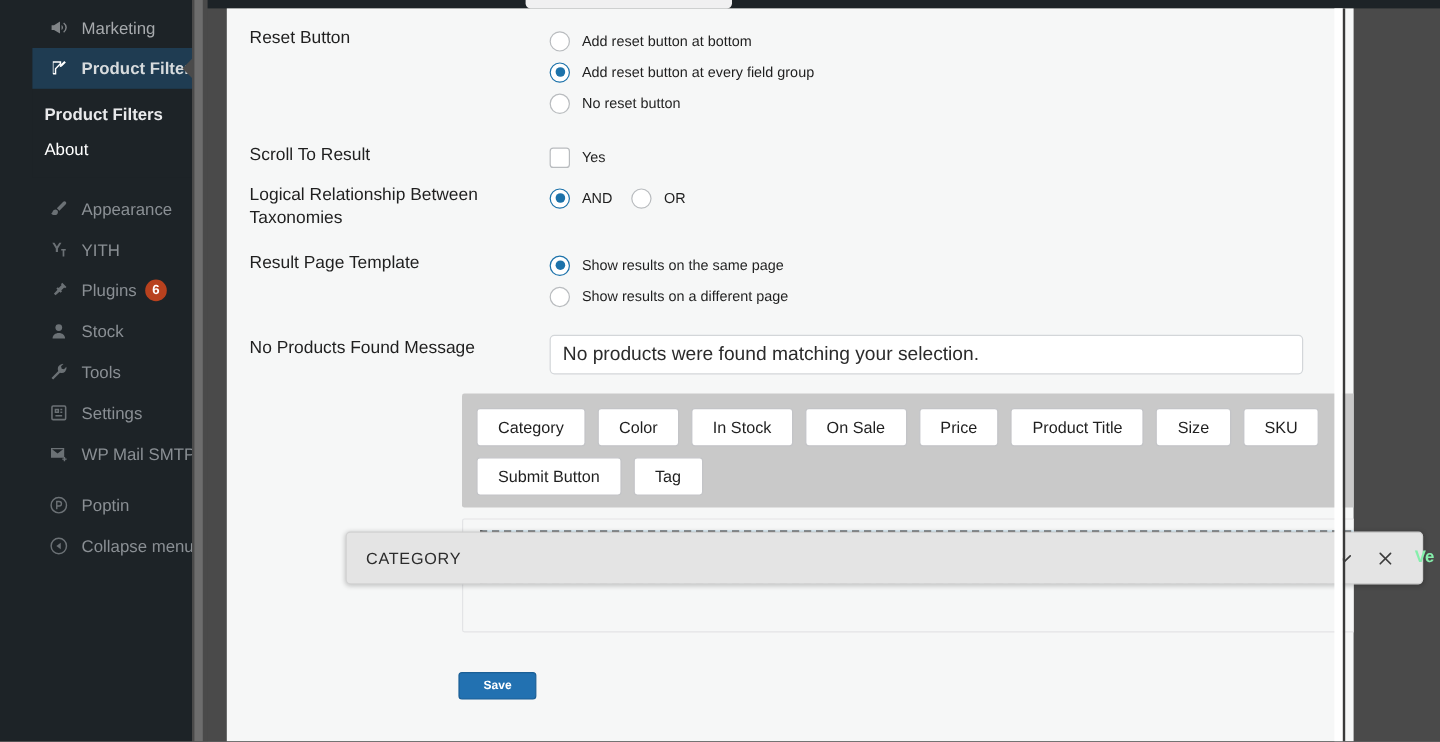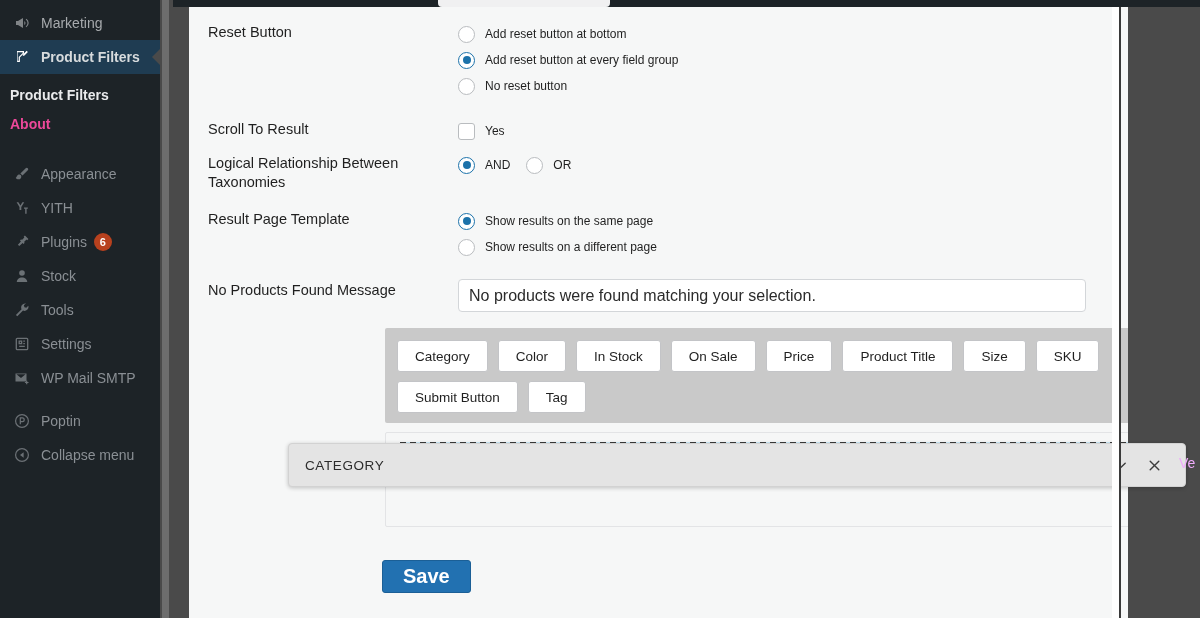--- a/index.html
+++ b/index.html
@@ -24,20 +24,21 @@
   .topbar-nub {
     position: absolute; top: 0px; left: 438px; width: 172px; height: 7px;
     background: #f0f0f1; border-radius: 0 0 4px 4px;
   }
 
   
   .sidebar {
     position: absolute; top: 0; left: 0; width: 160px; height: 618px;
     background: #1d2327;
     padding-top: 6px;
+    padding-left: 27px;
   }
   .menu-item {
     position: relative;
     display: flex; align-items: center;
     height: 34px;
     padding-left: 10px;
     color: #a7aaad;
     font-size: 14px;
     white-space: nowrap;
   }
@@ -66,23 +67,22 @@
   }
   .submenu {
     background: #1d2327;
     padding: 6px 0 10px 0;
   }
   .submenu-item {
     height: 29px;
     display: flex; align-items: center;
     padding-left: 10px;
     font-size: 14px;
-    color: #ec4899;
+    color: #ffffff;
     white-space: nowrap;
-    font-weight: bold;
   }
   .submenu-item.current { color: #e9eaec; font-weight: 700; }
   .sep { height: 9px; }
   .badge {
     margin-left: 7px;
     display: inline-flex; align-items: center; justify-content: center;
     min-width: 18px; height: 18px; padding: 0 5px;
     border-radius: 9px;
     background: #b8411e;
     color: #fff; font-size: 11px; font-weight: 700;
@@ -245,38 +245,38 @@
   }
   .fc-btn {
     width: 34px; height: 34px;
     display: flex; align-items: center; justify-content: center;
     color: #3c3c3c;
   }
 
   
   .save-btn {
     position: absolute; left: 193px; top: 553px;
-    height: 33px;
+    height: 23px;
     padding: 0 20px;
     background: #2271b1;
     border: 1px solid #1b5f96;
     border-radius: 3px;
     color: #fff;
     font-family: "Liberation Sans", sans-serif;
-    font-size: 20px;
+    font-size: 10px;
     font-weight: 700;
     cursor: pointer;
     display: flex; align-items: center;
   }
 
   
   .far-text {
     position: absolute; left: 1179px; top: 455px;
-    font-size: 14px; font-weight: 400;
-    color: #f0abfc;
+    font-size: 14px; font-weight: 700;
+    color: #86efac;
     white-space: nowrap;
   }
 </style>
 </head>
 <body>
 
 <div class="screen">
 
   <div class="topbar">
     <div class="topbar-nub"></div>

